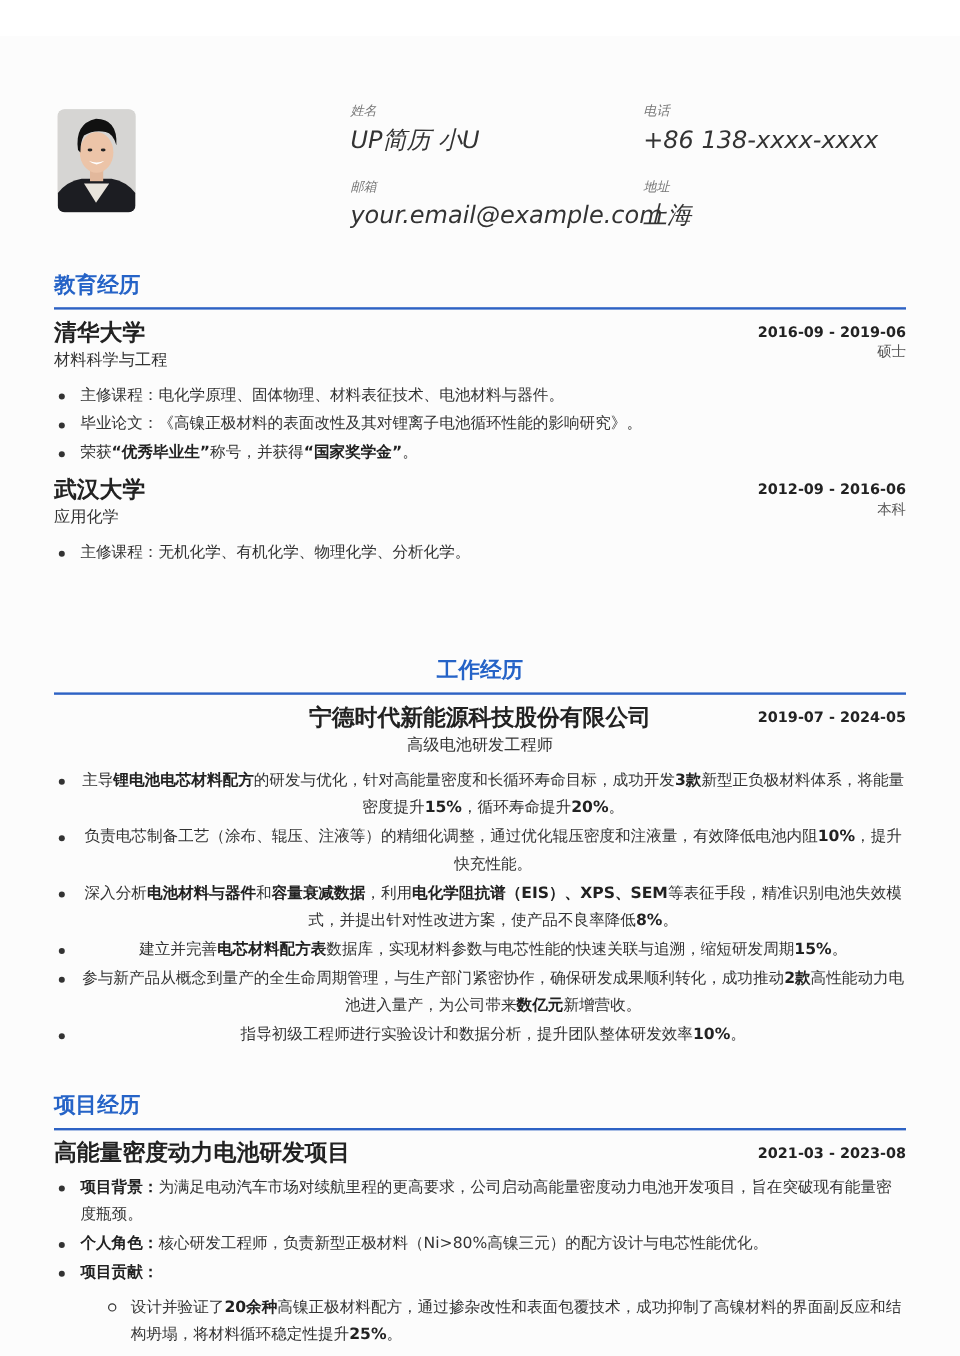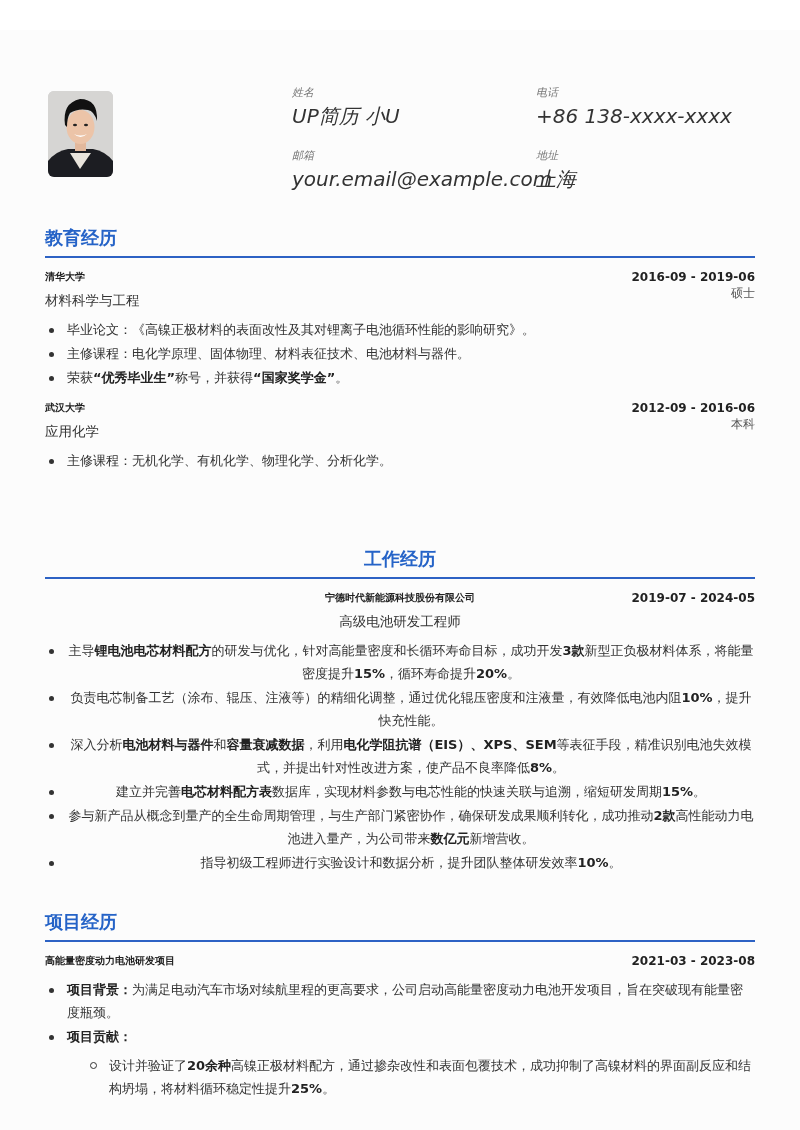--- a/index.html
+++ b/index.html
@@ -28,21 +28,21 @@
   .ib-addr { left: 491px; top: 59px; }
 
   
   .section { position: absolute; left: 0; width: 710px; }
   .section-title {
     font-size: 18px; font-weight: bold; color: #2563c7; line-height: 24px;
     padding-bottom: 6px; border-bottom: 2px solid #2d62c4;
   }
   .entry { position: relative; margin-top: 8px; }
   .entry-head { position: relative; height: 22px; }
-  .entry-title { font-size: 10px; font-weight: bold; color: #222; line-height: 22px; }
+  .entry-title { font-size: 19px; font-weight: bold; color: #222; line-height: 22px; }
   .entry-date { position: absolute; right: 0; top: 0; font-size: 12px; font-weight: bold; color: #222; line-height: 22px; }
   .entry-sub { position: relative; height: 24px; }
   .entry-role { font-size: 13.5px; color: #333; line-height: 24px; }
   .entry-degree { position: absolute; right: 0; top: -4px; font-size: 12px; color: #555; line-height: 18px; }
 
   ul.bullets { list-style: none; margin-top: 6px; }
   ul.bullets > li {
     position: relative; padding-left: 22px; font-size: 13px; line-height: 23px; color: #333;
     margin-bottom: 1px;
   }
@@ -106,22 +106,22 @@
     <div class="entry">
       <div class="entry-head">
         <div class="entry-title">清华大学</div>
         <div class="entry-date">2016-09 - 2019-06</div>
       </div>
       <div class="entry-sub">
         <div class="entry-role">材料科学与工程</div>
         <div class="entry-degree">硕士</div>
       </div>
       <ul class="bullets">
+        <li>主修课程：电化学原理、固体物理、材料表征技术、电池材料与器件。</li>
         <li>毕业论文：《高镍正极材料的表面改性及其对锂离子电池循环性能的影响研究》。</li>
-        <li>主修课程：电化学原理、固体物理、材料表征技术、电池材料与器件。</li>
         <li>荣获<b>“优秀毕业生”</b>称号，并获得<b>“国家奖学金”</b>。</li>
       </ul>
     </div>
 
     <div class="entry" style="margin-top:8px;">
       <div class="entry-head">
         <div class="entry-title">武汉大学</div>
         <div class="entry-date">2012-09 - 2016-06</div>
       </div>
       <div class="entry-sub">
@@ -157,20 +157,21 @@
 
   <div class="section" style="top:910px;">
     <div class="section-title">项目经历</div>
     <div class="entry">
       <div class="entry-head">
         <div class="entry-title">高能量密度动力电池研发项目</div>
         <div class="entry-date">2021-03 - 2023-08</div>
       </div>
       <ul class="bullets">
         <li><b>项目背景：</b>为满足电动汽车市场对续航里程的更高要求，公司启动高能量密度动力电池开发项目，旨在突破现有能量密度瓶颈。</li>
+        <li><b>个人角色：</b>核心研发工程师，负责新型正极材料（Ni&gt;80%高镍三元）的配方设计与电芯性能优化。</li>
         <li>
           <span><b>项目贡献：</b></span>
           <ul class="sub-bullets">
             <li>设计并验证了<b>20余种</b>高镍正极材料配方，通过掺杂改性和表面包覆技术，成功抑制了高镍材料的界面副反应和结构坍塌，将材料循环稳定性提升<b>25%</b>。</li>
           </ul>
         </li>
       </ul>
     </div>
   </div>
 

